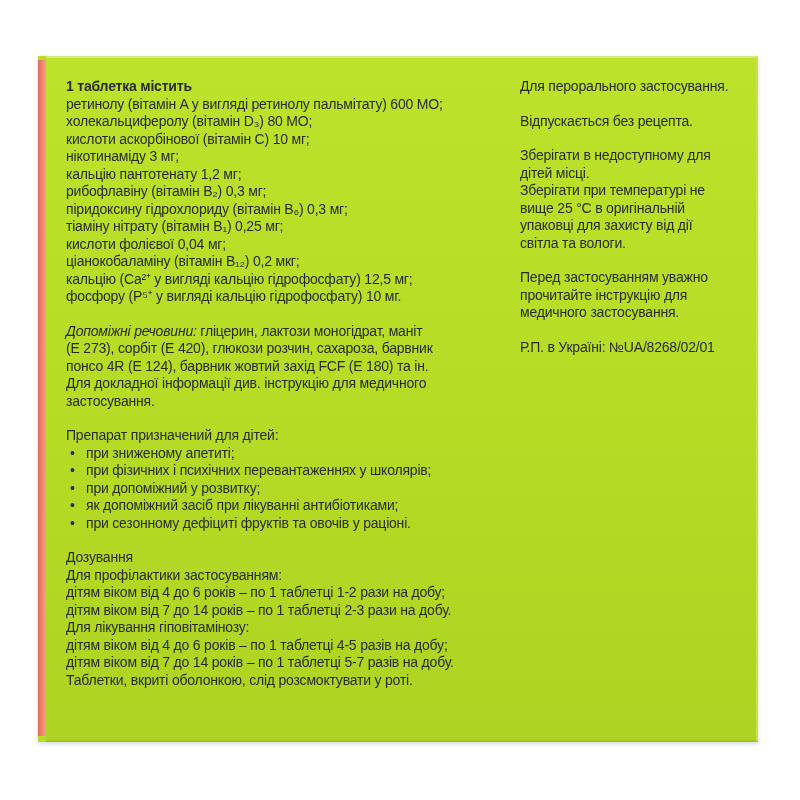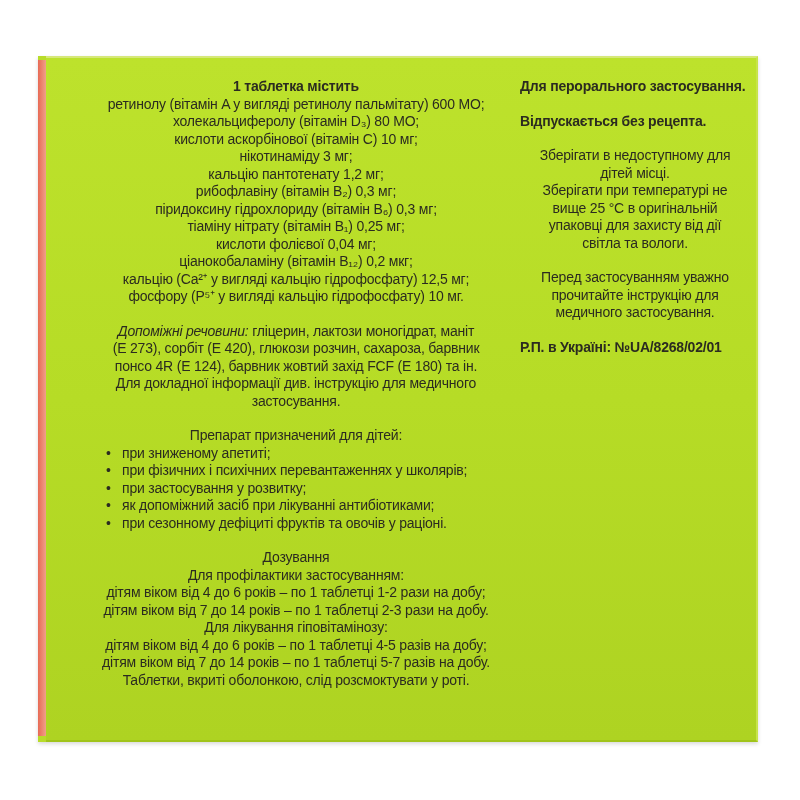--- a/index.html
+++ b/index.html
@@ -26,25 +26,25 @@
     .col-left {
       position: absolute; left: 20px; top: 20px; width: 460px;
       color: #2b2b20; font-size: 14px; line-height: 17.5px; letter-spacing: -0.2px;
     }
     .col-right {
       position: absolute; left: 474px; top: 20px; width: 230px;
       color: #2b2b20; font-size: 14px; line-height: 17.5px; letter-spacing: -0.2px;
     }
     .bold { font-weight: bold; }
     .italic { font-style: italic; }
-    .line { display: block; white-space: nowrap; text-align: center; }
+    .line { display: block; white-space: nowrap; }
     .gap { height: 17px; }
-    .bullet { display: block; white-space: nowrap; padding-left: 4px; margin-left: 36px; }
+    .bullet { display: block; white-space: nowrap; padding-left: 4px; }
     .bullet .dot { display: inline-block; width: 16px; }
-    p { margin: 0; font-weight: bold; }
+    p { margin: 0; }
     .rblock { margin-bottom: 17px; }
   </style>
 </head>
 <body>
 
 <div class="box">
   <div class="red-edge"></div>
   <div class="panel">
 
     <div class="col-left">
@@ -75,21 +75,21 @@
         <span class="line">Для докладної інформації див. інструкцію для медичного</span>
         <span class="line">застосування.</span>
       </section>
 
       <div class="gap"></div>
 
       <section>
         <span class="line">Препарат призначений для дітей:</span>
         <span class="bullet"><span class="dot">•</span><span>при зниженому апетиті;</span></span>
         <span class="bullet"><span class="dot">•</span><span>при фізичних і психічних перевантаженнях у школярів;</span></span>
-        <span class="bullet"><span class="dot">•</span><span>при застосування у розвитку;</span></span>
+        <span class="bullet"><span class="dot">•</span><span>при допоміжний у розвитку;</span></span>
         <span class="bullet"><span class="dot">•</span><span>як допоміжний засіб при лікуванні антибіотиками;</span></span>
         <span class="bullet"><span class="dot">•</span><span>при сезонному дефіциті фруктів та овочів у раціоні.</span></span>
       </section>
 
       <div class="gap"></div>
 
       <section>
         <span class="line">Дозування</span>
         <span class="line">Для профілактики застосуванням:</span>
         <span class="line">дітям віком від 4 до 6 років – по 1 таблетці 1-2 рази на добу;</span>

